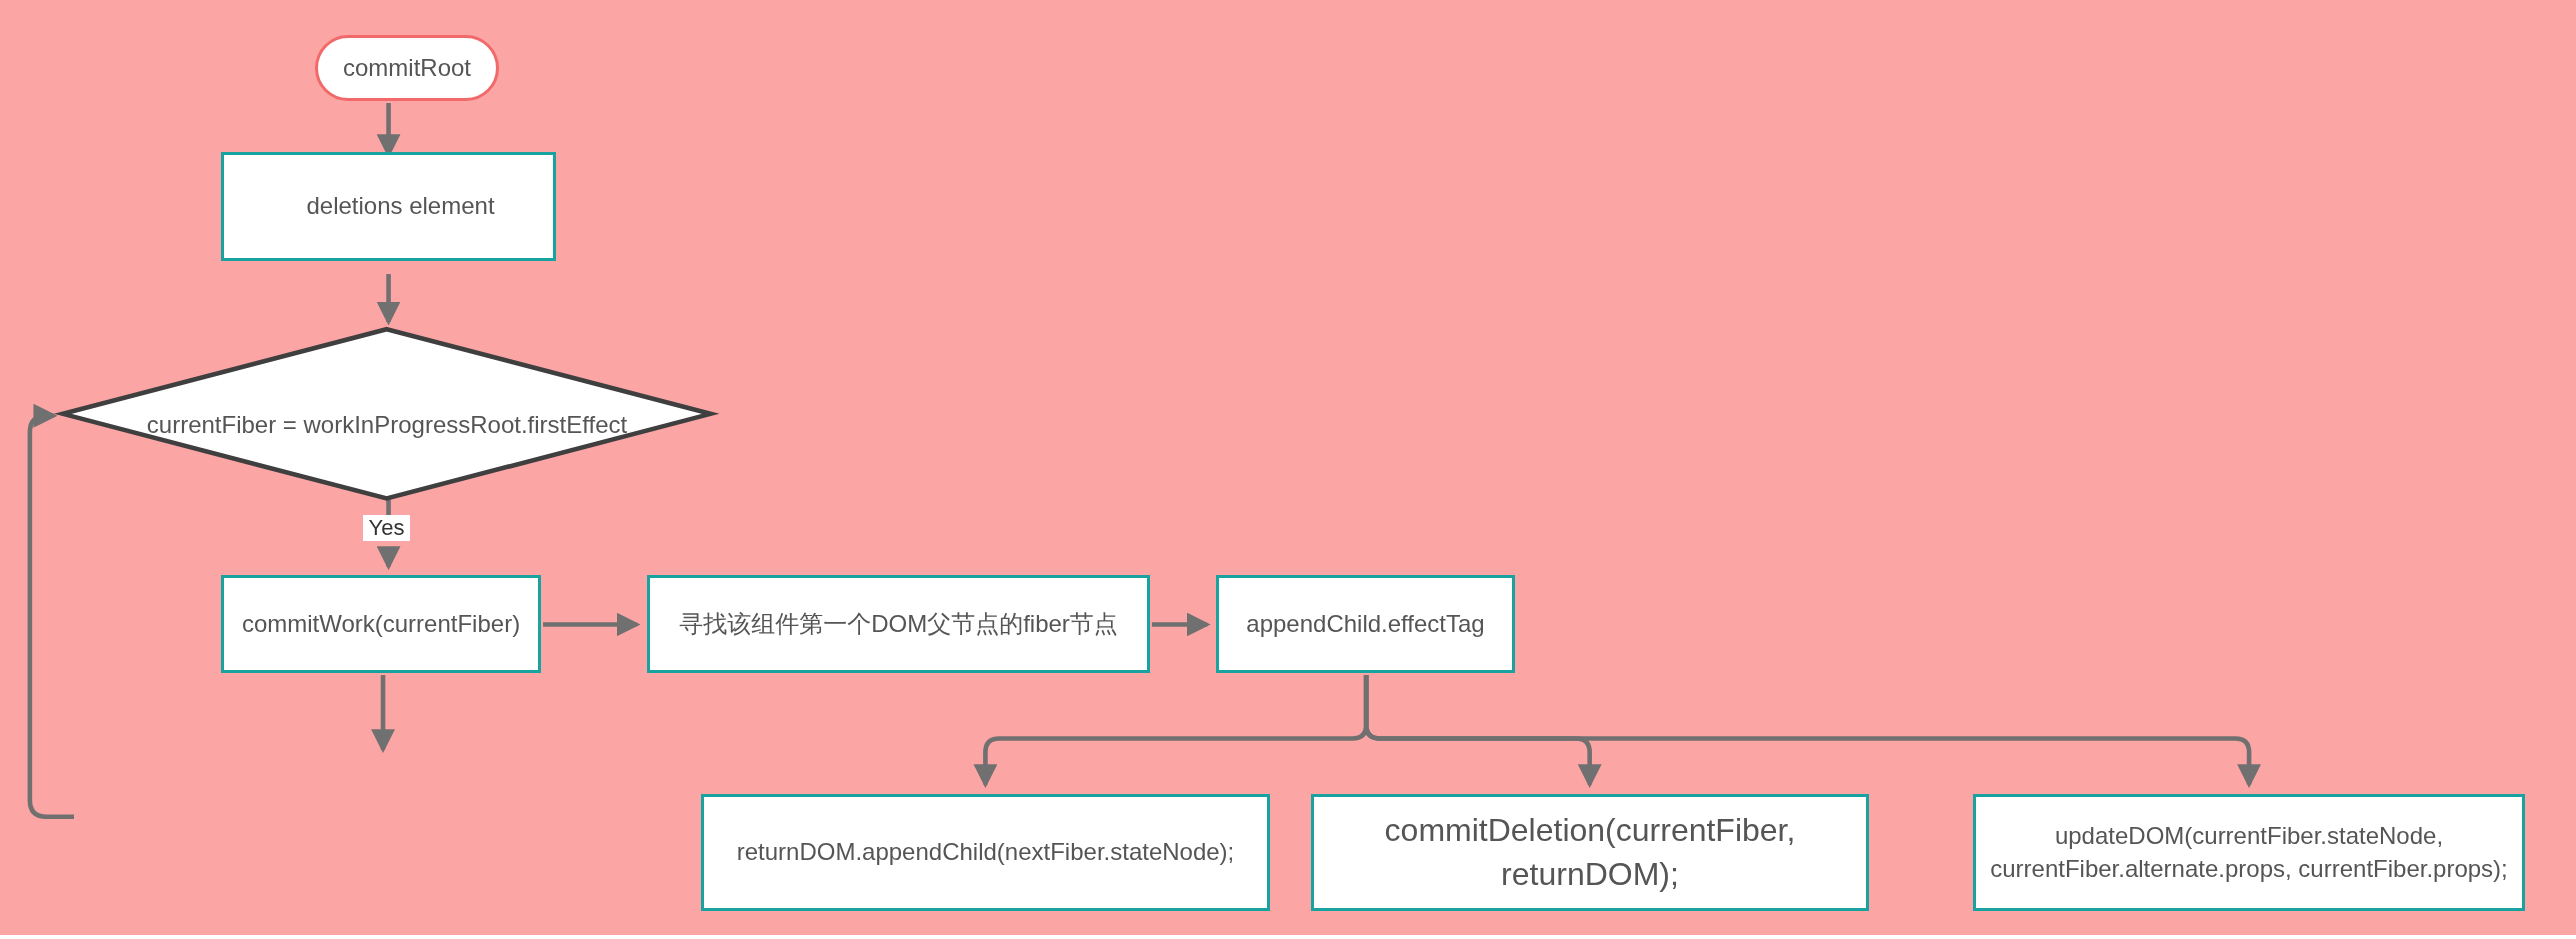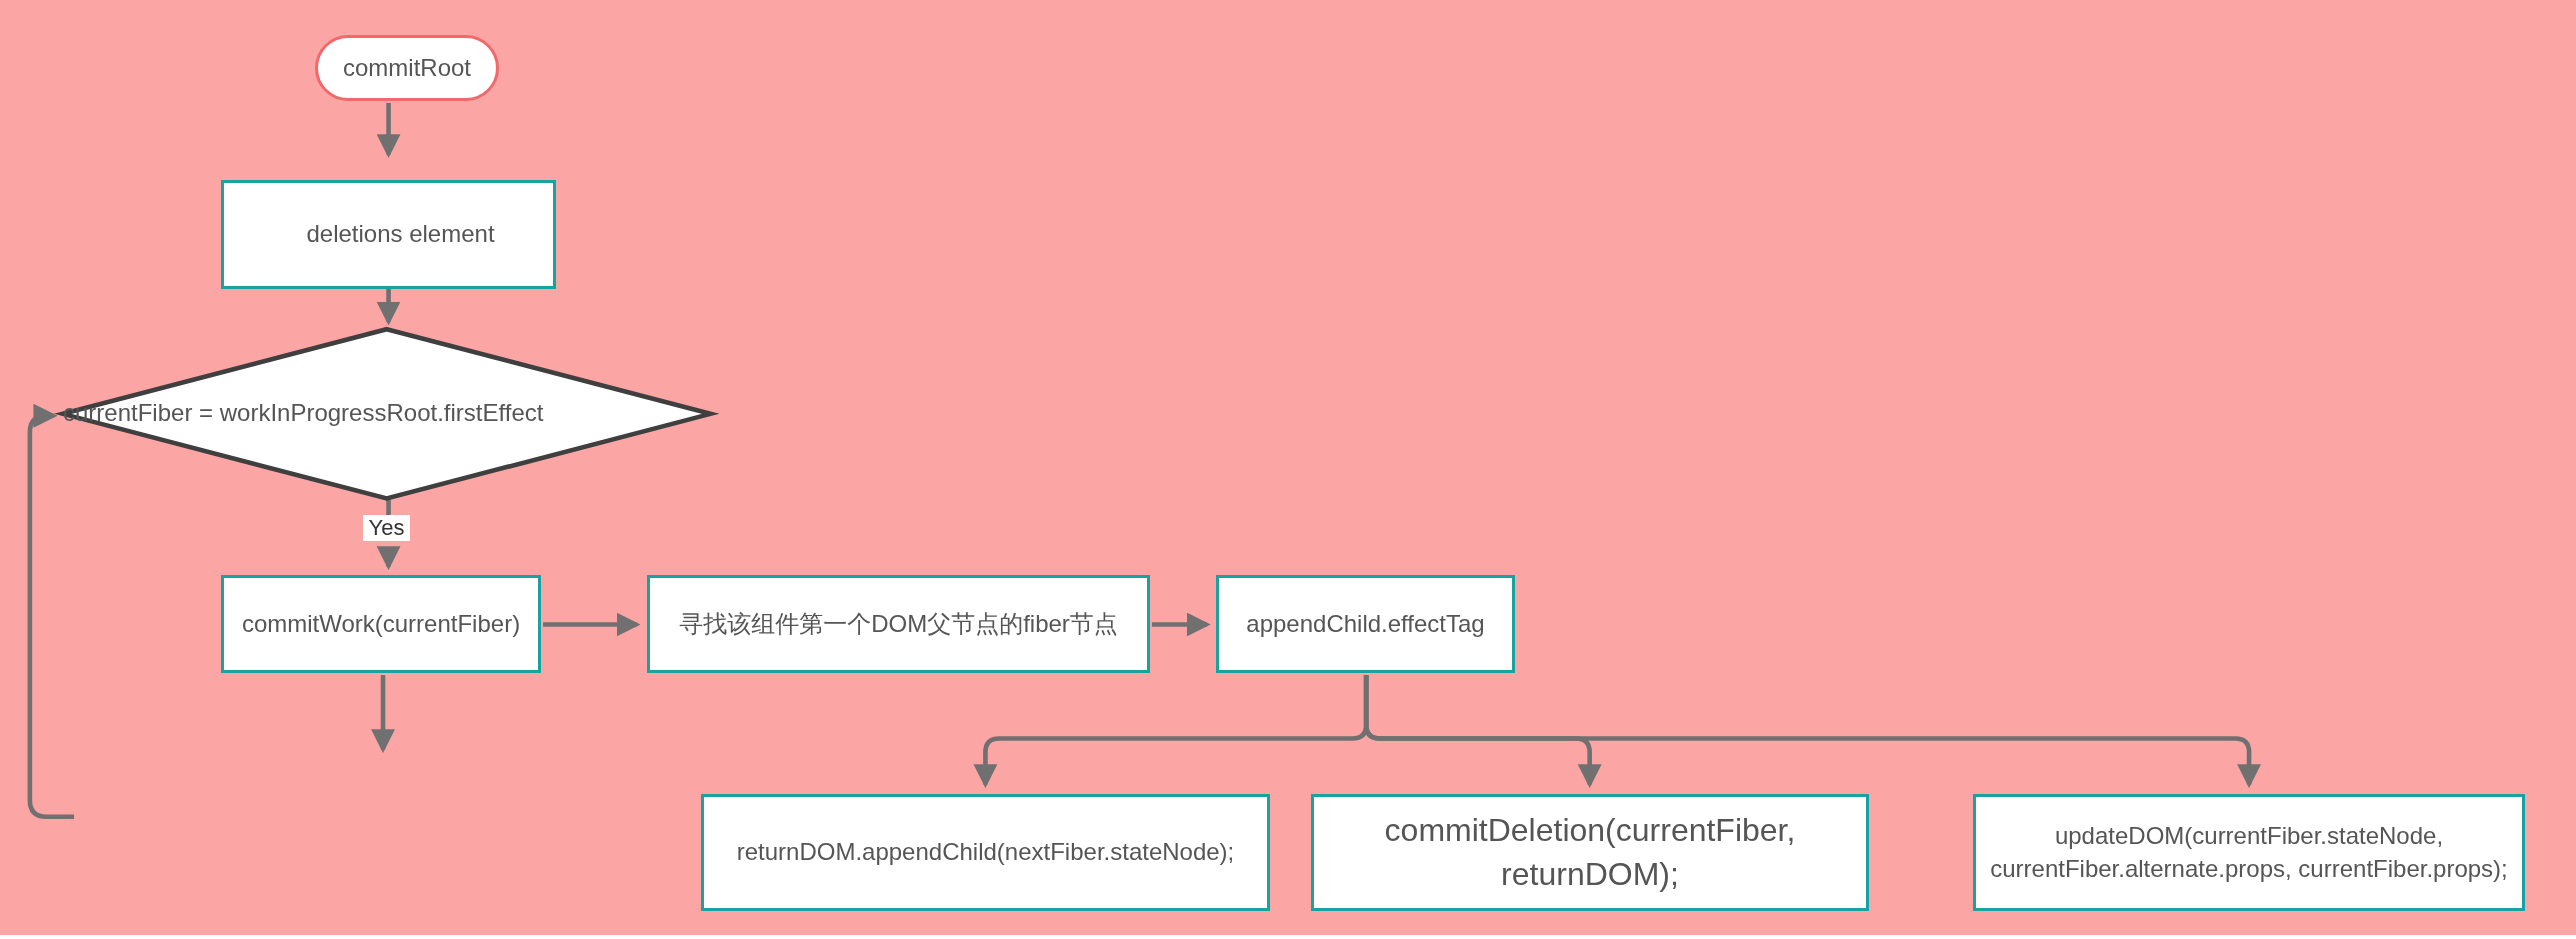--- a/index.html
+++ b/index.html
@@ -50,20 +50,22 @@
   .edge-label {
     position: absolute;
     color: #333333;
     background: #ffffff;
     white-space: nowrap;
   }
   .diamond-label {
     position: absolute;
     color: #555555;
     white-space: nowrap;
+    text-align: center;
+    margin-top: 12px;
   }
 </style>
 </head>
 <body>
 
 <div id="canvas">
 
   <svg id="edges" viewBox="0 0 2800 1021" width="2576" height="939" xmlns="http://www.w3.org/2000/svg">
     <defs>
       <marker id="ah" viewBox="0 0 10 10" refX="8.5" refY="5" markerWidth="5.2" markerHeight="5.2" orient="auto-start-reverse">
@@ -92,21 +94,21 @@
       <path d="M 1485 734 L 1485 788 Q 1485 803 1500 803 L 2430 803 Q 2445 803 2445 818 L 2445 853" marker-end="url(#ah)"></path>
     </g>
 
     <polygon points="420,358 772,450 420,542 68,450" fill="#ffffff" stroke="#3F3F3F" stroke-width="5"></polygon>
   </svg>
 
   <div class="node node-round" style="left:315px; top:35px; width:184px; height:66px;">
     <span class="node-label" style="font-size:24px;">commitRoot</span>
   </div>
 
-  <div class="node node-rect" style="left:221px; top:180px; width:335px; height:109px;padding-left:24px;">
+  <div class="node node-rect" style="left:221px; top:152px; width:335px; height:109px;padding-left:24px;">
     <span class="node-label" style="font-size:24px;">deletions element</span>
   </div>
 
   <div class="diamond-label" style="left:63px; top:399px; width:648px; font-size:24px;">
     <span>currentFiber = workInProgressRoot.firstEffect</span>
   </div>
 
   <div class="edge-label" style="left:363px; top:515px; font-size:22px; padding:0 5.5px;">
     <span>Yes</span>
   </div>

